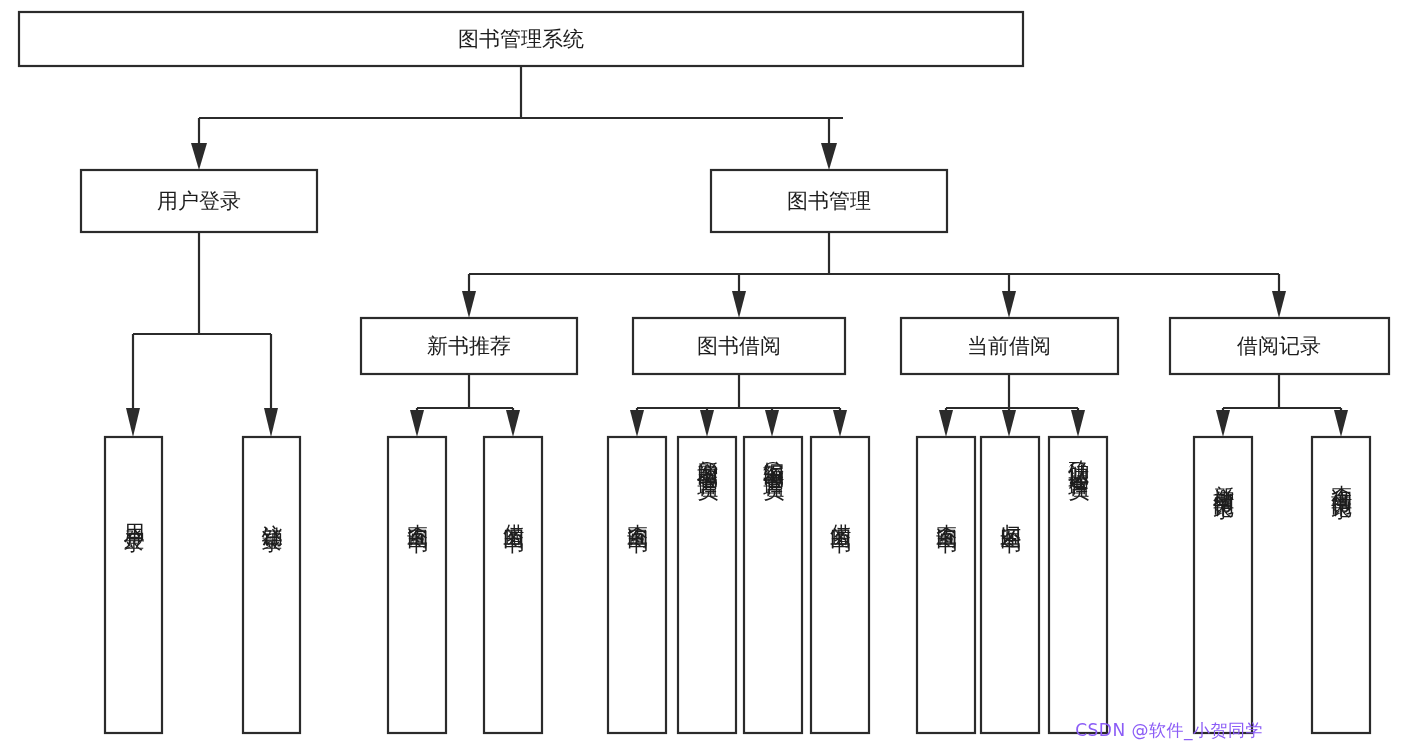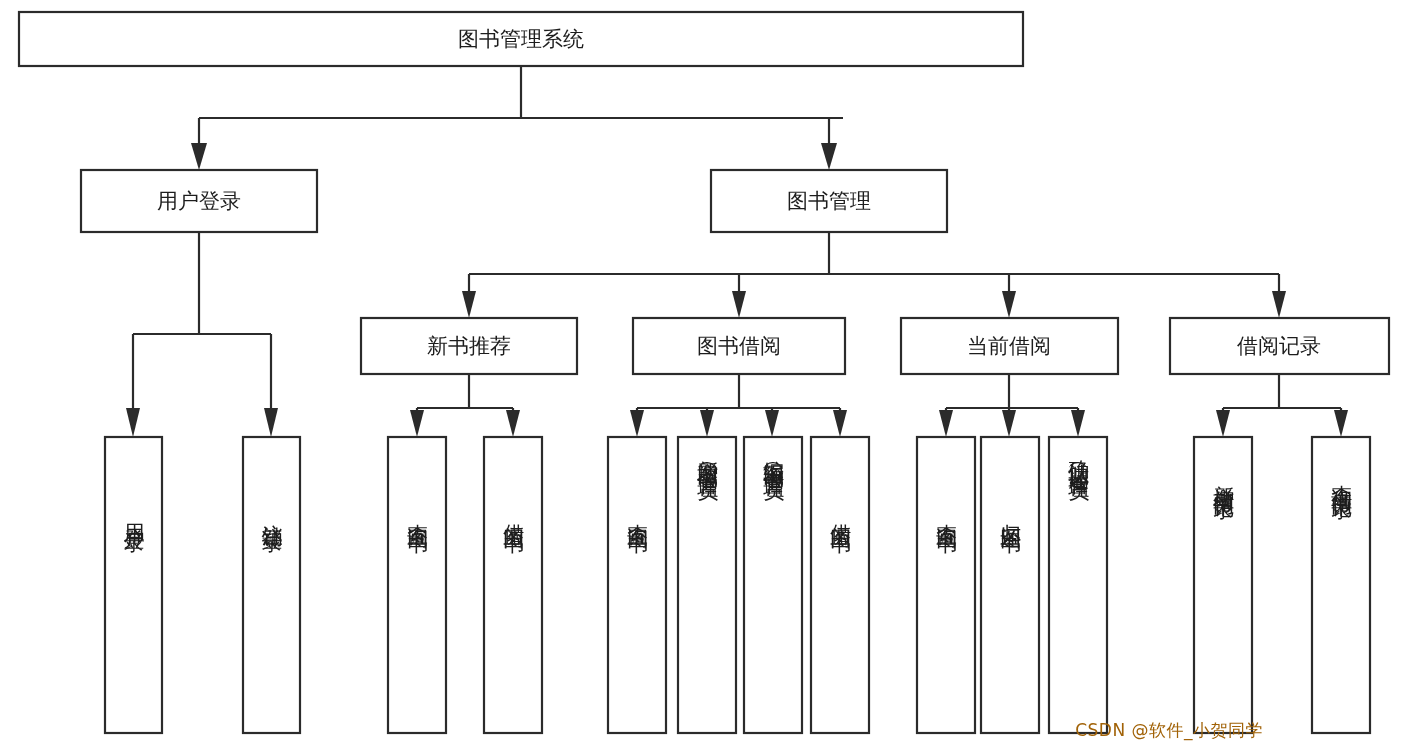--- a/index.html
+++ b/index.html
@@ -63,21 +63,21 @@
     color: #1d1d1d;
     letter-spacing: 3px;
     white-space: nowrap;
   }
   .watermark {
     position: absolute;
     right: 8px;
     bottom: 5px;
     font-family: "DejaVu Sans", "Liberation Sans", sans-serif;
     font-size: 17px;
-    color: #a16207;
+    color: #8b5cf6;
     letter-spacing: 0.5px;
     white-space: nowrap;
   }
 </style>
 </head>
 <body>
 
 <div id="diagram-root">
 
   <svg class="flow" viewBox="0 0 1405 747" xmlns="http://www.w3.org/2000/svg">

